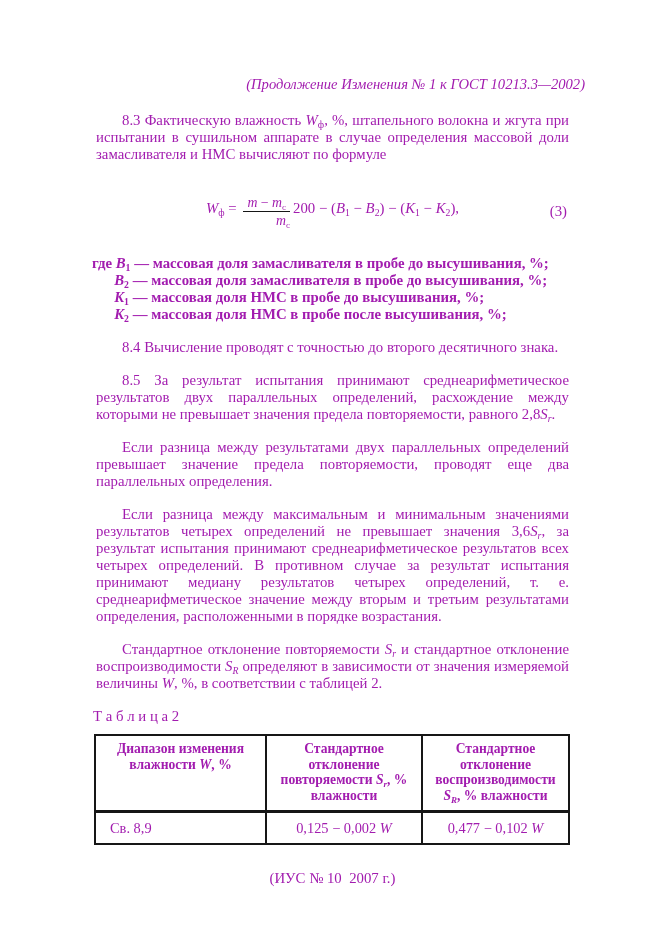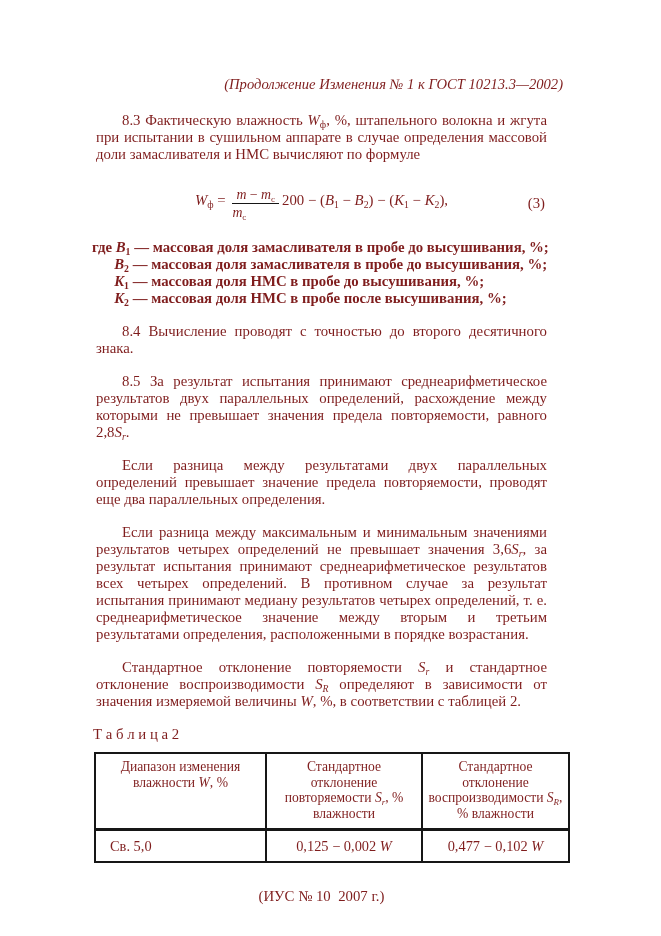--- a/index.html
+++ b/index.html
@@ -2,26 +2,26 @@
 <html lang="ru"><head>
 <meta charset="utf-8">
 <style>
   html, body { margin: 0; padding: 0; background: #e8e8e8; }
   .page {
     position: relative;
     width: 661px;
     height: 936px;
     margin: 0 auto;
     background: #ffffff;
-    color: #7f1d1d;
+    color: #a21caf;
     font-family: "Liberation Serif", "DejaVu Serif", serif;
     font-size: 14.8px;
     line-height: 17px;
     box-sizing: border-box;
-    padding: 76px 98px 0 80px;
+    padding: 76px 76px 0 80px;
     overflow: hidden;
   }
   .doc-header {
     text-align: right;
     font-style: italic;
     font-size: 14.6px;
     margin: 0 0 19px 0;
   }
   p.body-para {
     margin: 16px;
@@ -39,22 +39,22 @@
     display: grid;
     grid-template-columns: 1fr auto 1fr;
     align-items: center;
     margin: 13px 0 11px 0;
   }
   .formula .f-body { white-space: pre; }
   .formula .f-number { justify-self: end; padding-right: 18px; }
   .frac {
     display: inline-block;
     vertical-align: -0.9em;
-    text-align: left;
-    margin: 8px 3px;
+    text-align: right;
+    margin: 16px 3px;
     line-height: 15px;
     font-size: 13.8px;
   }
   .frac .num { display: block; border-bottom: 1.2px solid #161616; padding: 0 4px 1px 4px; }
   .frac .den { display: block; padding-top: 1px; }
   
   .where-list { margin: 0 0 0 12px; }
   .where-row { white-space: pre; font-weight: bold; }
   
   .table-label { margin: 14px 0 0 13px; }
@@ -62,21 +62,21 @@
     border-collapse: collapse;
     table-layout: fixed;
     width: 474px;
     margin: 9px 0 0 14px;
     border: 2px solid #161616;
   }
   .gost-table col.c1 { width: 171px; }
   .gost-table col.c2 { width: 156px; }
   .gost-table col.c3 { width: 147px; }
   .gost-table th {
-    font-weight: normal;
+    font-weight: bold;
     font-size: 13.6px;
     line-height: 15.5px;
     text-align: center;
     vertical-align: top;
     padding: 5px 5px 7px 5px;
     border-left: 2px solid #161616;
     border-bottom: 3px solid #161616;
   }
   .gost-table td {
     font-size: 14.4px;
@@ -135,21 +135,21 @@
       </colgroup>
     <thead>
       <tr>
         <th><span>Диапазон изменения влажности </span><i>W</i><span>, %</span></th>
         <th><span>Стандартное отклонение повторяемости </span><i>S</i><sub><i>r</i></sub><span>, % влажности</span></th>
         <th><span>Стандартное отклонение воспроизводимости </span><i>S</i><sub><i>R</i></sub><span>, % влажности</span></th>
       </tr>
     </thead>
     <tbody>
       <tr>
-        <td class="range-cell"><span>Св. 5,0</span></td>
+        <td class="range-cell"><span>Св. 8,9</span></td>
         <td><span>0,125 − 0,002 </span><i>W</i></td>
         <td><span>0,477 − 0,102 </span><i>W</i></td>
       </tr>
     </tbody>
   </table>
 
 
   <div class="doc-footer">(ИУС № 10  2007 г.)</div>
 
 </div>

